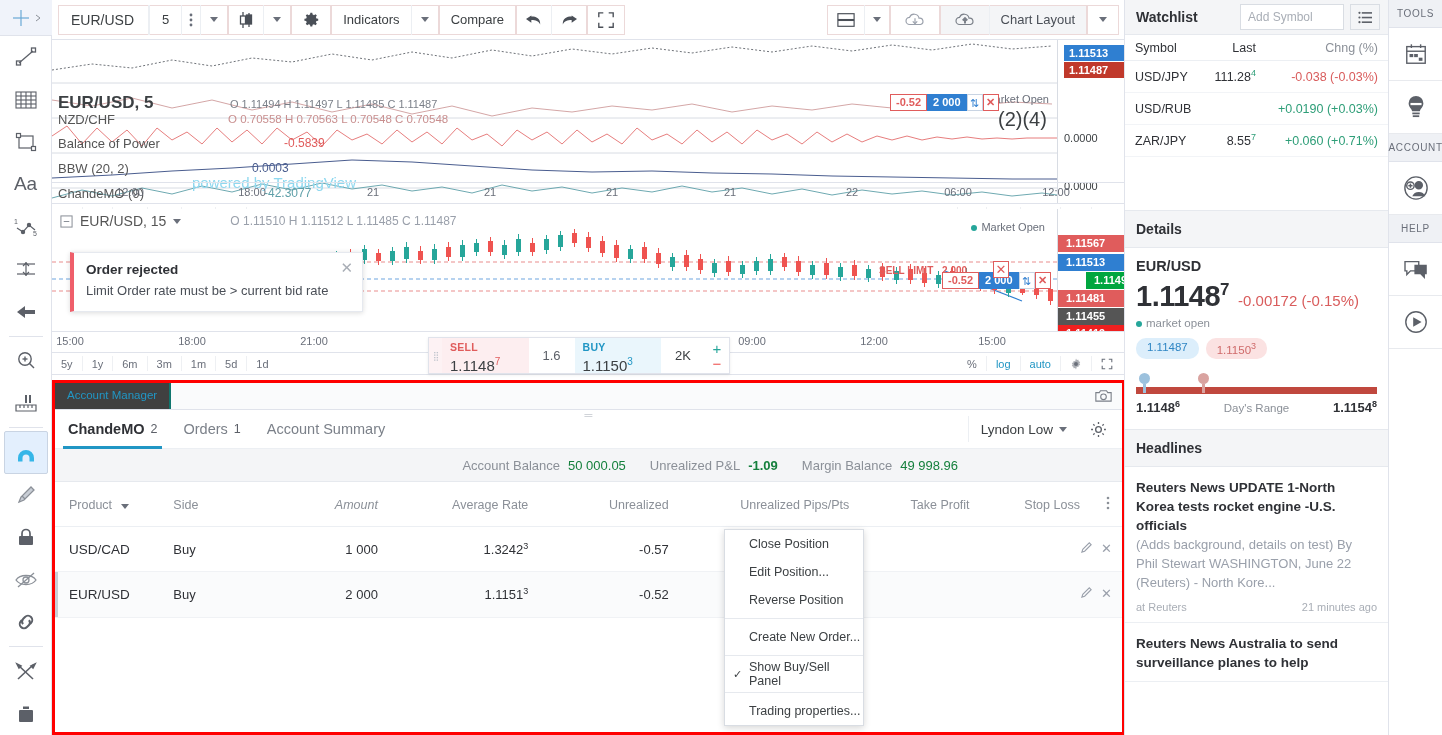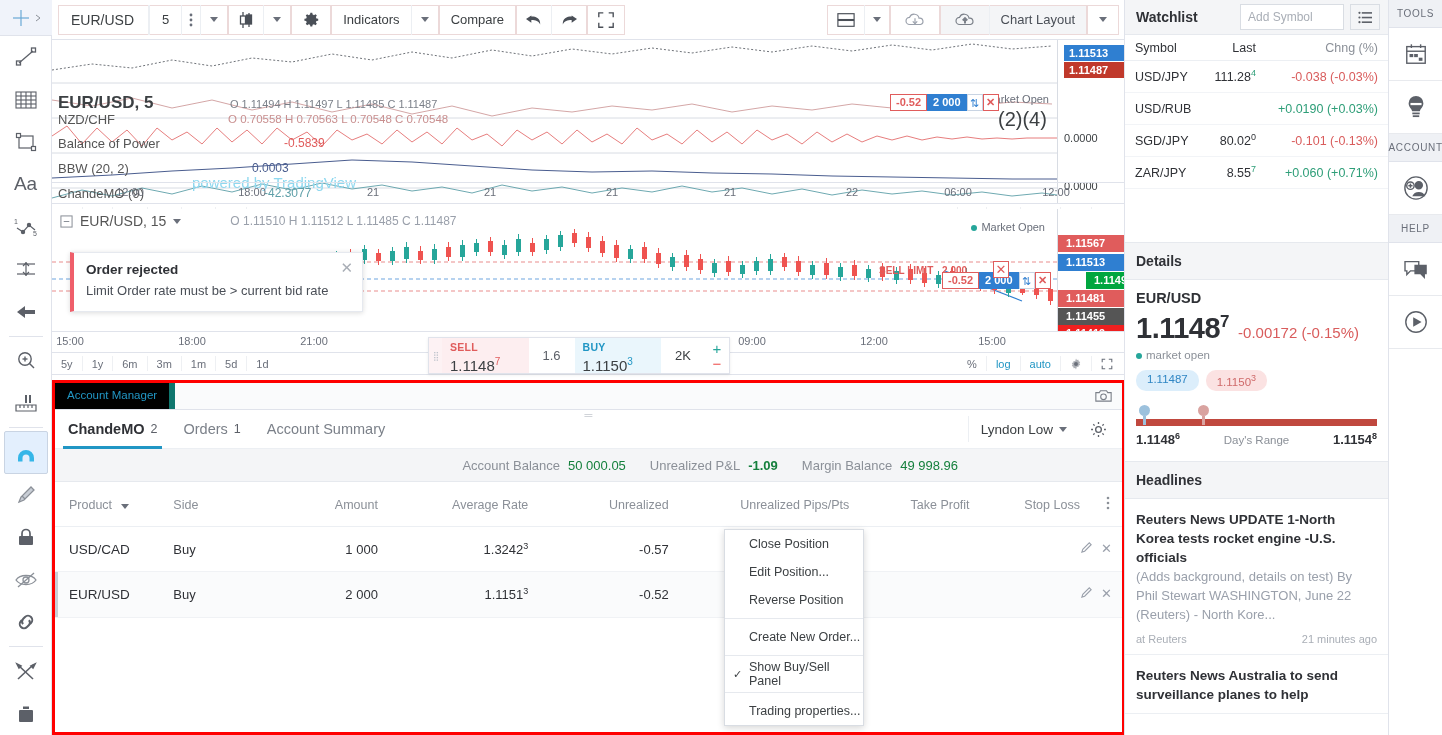--- a/index.html
+++ b/index.html
@@ -160,21 +160,21 @@
   .plus { color:#26a69a; } .minus { color:#ef5350; }
 
   
   .am {
     position: absolute; left: 52px; top: 380px; width: 1073px; height: 355px;
     background: #fff; border: 3px solid #ff0000; overflow: hidden;
   }
   .am-tabstrip { height: 27px; background:#fafbfc; border-bottom:1px solid #e0e3eb;
     display:flex; align-items:flex-end; position:relative; }
   .am-tab { height:27px; line-height:27px; padding:0 12px; font-size:11.5px; color:#2196c4;
-    background:#000000; border-right:6px solid #0f766e; cursor:pointer; }
+    background:#404040; border-right:2px solid #0f766e; cursor:pointer; }
   .am-camera { position:absolute; right:10px; top:6px; color:#7b8089; cursor:pointer; }
   .am-grip { position:absolute; left:50%; top:30px; transform:translateX(-50%);
     color:#c4c8cf; font-size:11px; line-height:5px; letter-spacing:0; }
 
   .am-tabs2 { height:39px; display:flex; align-items:center; position:relative;
     border-bottom:1px solid #eceff3; }
   .am-tab2 { height:39px; display:flex; align-items:center; gap:6px; padding:0 13px;
     font-size:14.5px; color:#7b8089; cursor:pointer; position:relative; }
   .am-tab2.active { color:#2f3136; font-weight:bold; }
   .am-tab2.active:after { content:''; position:absolute; left:8px; right:8px; bottom:0;
@@ -869,21 +869,21 @@
     </div>
 
     <table class="pos">
       <thead>
         <tr>
           <th class="l" style="width:118px;">
             <span>Product</span>
             <i class="caret" style="display:inline-block;margin-left:5px;"></i>
           </th>
           <th style="width:90px;text-align:left;">Side</th>
-          <th style="width:114px;">Amount</th>
+          <th style="width:114px;font-style:italic;">Amount</th>
           <th style="width:150px;">Average Rate</th>
           <th style="width:140px;">Unrealized</th>
           <th style="width:180px;">Unrealized Pips/Pts</th>
           <th style="width:120px;">Take Profit</th>
           <th style="width:110px;">Stop Loss</th>
           <th style="width:40px;padding-right:12px;">
             <svg width="4" height="14" viewBox="0 0 4 14" fill="#8b9098">
                 <circle cx="2" cy="2" r="1.3"></circle>
                 <circle cx="2" cy="7" r="1.3"></circle>
                 <circle cx="2" cy="12" r="1.3"></circle>
@@ -975,25 +975,20 @@
       <span class="c-sym">USD/JPY</span>
       <span class="c-last"><span>111.28</span><sup class="t up">4</sup></span>
       <span class="c-chg down">-0.038 (-0.03%)</span>
     </div>
     <div class="wl-row">
       <span class="c-sym">USD/RUB</span>
       <span class="c-last"></span>
       <span class="c-chg up">+0.0190 (+0.03%)</span>
     </div>
     <div class="wl-row">
-      <span class="c-sym">SGD/JPY</span>
-      <span class="c-last"><span>80.02</span><sup class="t">0</sup></span>
-      <span class="c-chg down">-0.101 (-0.13%)</span>
-    </div>
-    <div class="wl-row">
       <span class="c-sym">ZAR/JPY</span>
       <span class="c-last"><span>8.55</span><sup class="t up">7</sup></span>
       <span class="c-chg up">+0.060 (+0.71%)</span>
     </div>
 
     <div class="sec-head" style="margin-top:53px;">Details</div>
     <div class="det-body">
       <div class="det-sym">EUR/USD</div>
       <div class="det-row">
         <span class="det-price"><span>1.1148</span><sup>7</sup></span>

